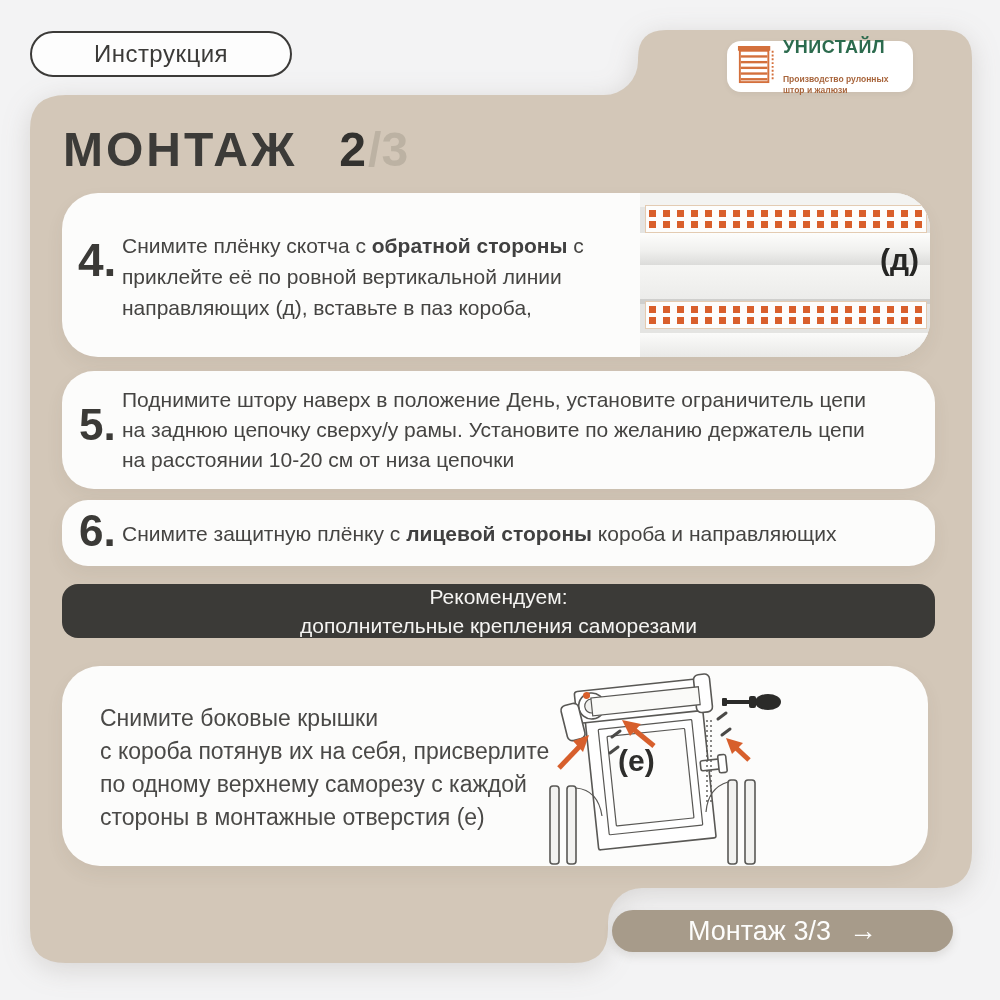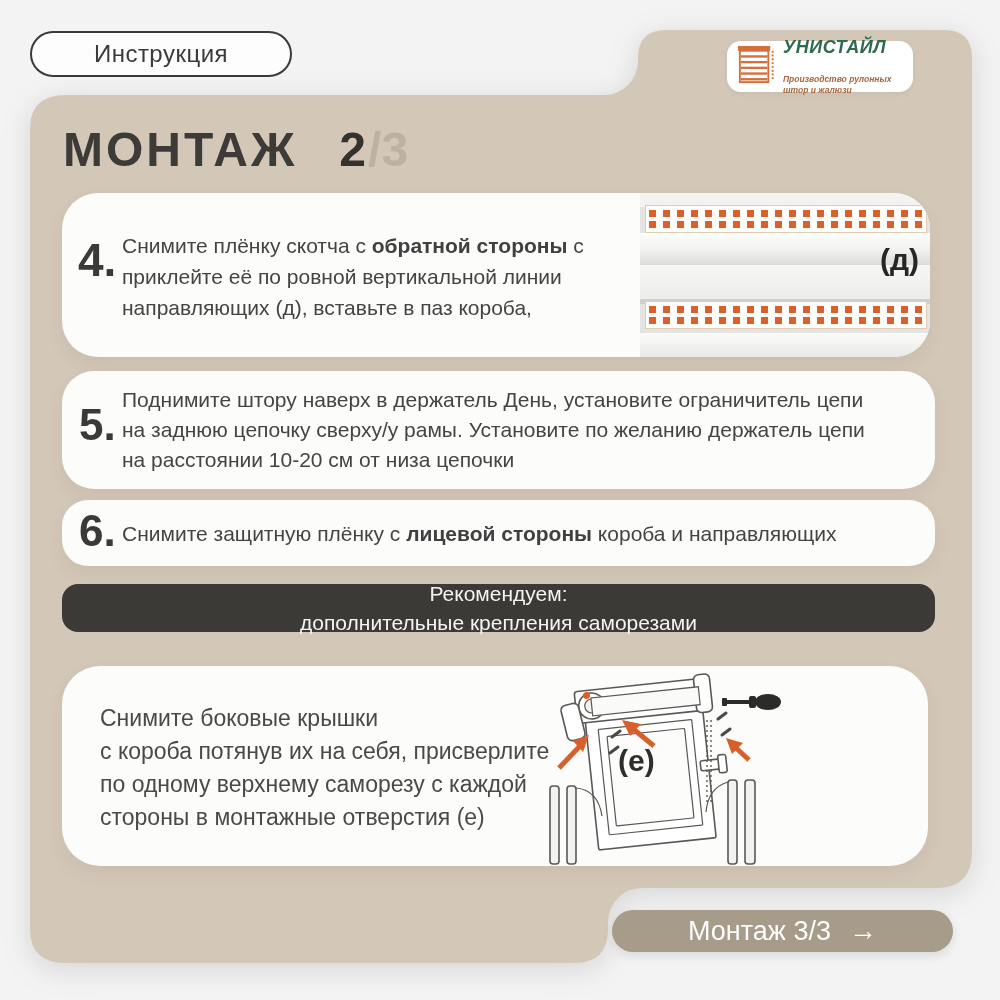--- a/index.html
+++ b/index.html
@@ -20,21 +20,21 @@
     left:30px;top:31px;width:262px;height:46px;
     background:#fdfdfd;border:2px solid #3b3a38;border-radius:24px;
     display:flex;align-items:center;justify-content:center;
     font-size:24px;color:#3b3a38;letter-spacing:.5px;box-sizing:border-box;
   }
 
   
   .logo-pill{
     left:727px;top:41px;width:186px;height:51px;background:#fff;
     border-radius:14px;display:flex;align-items:center;gap:8px;
-    padding:16px 10px;box-sizing:border-box;box-shadow:0 2px 6px rgba(0,0,0,.05);font-style:italic;
+    padding:16px 10px;box-sizing:border-box;box-shadow:0 2px 6px rgba(0,0,0,.05);
   }
   .logo-text{display:flex;flex-direction:column;line-height:1;}
   .logo-brand{font-size:18px;font-weight:700;color:#2c6b4e;letter-spacing:.5px;}
   .logo-tag{font-size:8.5px;font-weight:700;color:#a8653c;margin-top:18px;line-height:1.25;}
 
   
   .title-row{left:63px;top:122px;display:flex;align-items:baseline;}
   .title-main{font-size:48px;font-weight:700;color:#3c3b38;letter-spacing:3px;}
   .title-cur{font-size:48px;font-weight:700;color:#33322f;margin-left:42px;}
   .title-sep,.title-tot{font-size:48px;font-weight:700;color:#bcb2a3;}
@@ -64,21 +64,21 @@
   .card5 .step-num{position:absolute;left:17px;top:29px;font-size:44px;}
   .card5 .step-text{position:absolute;left:60px;top:14px;line-height:30px;}
 
   
   .card6{left:62px;top:500px;width:873px;height:66px;border-radius:26px;
     display:flex;align-items:center;}
   .card6 .step-num{position:absolute;left:17px;top:6px;font-size:44px;}
   .card6 .step-text{margin-left:60px;font-size:21px;}
 
   
-  .banner{left:62px;top:584px;width:873px;height:48px;border-radius:16px;
+  .banner{left:62px;top:584px;width:873px;height:54px;border-radius:16px;
     background:#3b3a37;color:#f5f4f2;display:flex;flex-direction:column;
     align-items:center;justify-content:center;font-size:21px;line-height:29px;}
 
   
   .card7{left:62px;top:666px;width:866px;height:200px;border-radius:38px;}
   .card7 .step-text{position:absolute;left:38px;top:36px;font-size:23px;line-height:33px;color:#4a4947;}
 
   
   .next-btn{
     left:612px;top:910px;width:341px;height:42px;border-radius:29px;
@@ -150,21 +150,21 @@
       <div class="tape-row" style="top:4px;"></div>
       <div class="tape-row" style="bottom:4px;"></div>
     </div>
     <span class="photo-label">(д)</span>
   </div>
 </div>
 
 <div class="abs card card5">
   <span class="step-num">5.</span>
   <div class="step-text">
-    <div>Поднимите штору наверх в держатель День, установите ограничитель цепи</div>
+    <div>Поднимите штору наверх в положение День, установите ограничитель цепи</div>
     <div>на заднюю цепочку сверху/у рамы. Установите по желанию держатель цепи</div>
     <div>на расстоянии 10-20 см от низа цепочки</div>
   </div>
 </div>
 
 <div class="abs card card6">
   <span class="step-num">6.</span>
   <div class="step-text">
     <span>Снимите защитную плёнку с </span><span class="b">лицевой стороны</span><span> короба и направляющих</span>
   </div>

